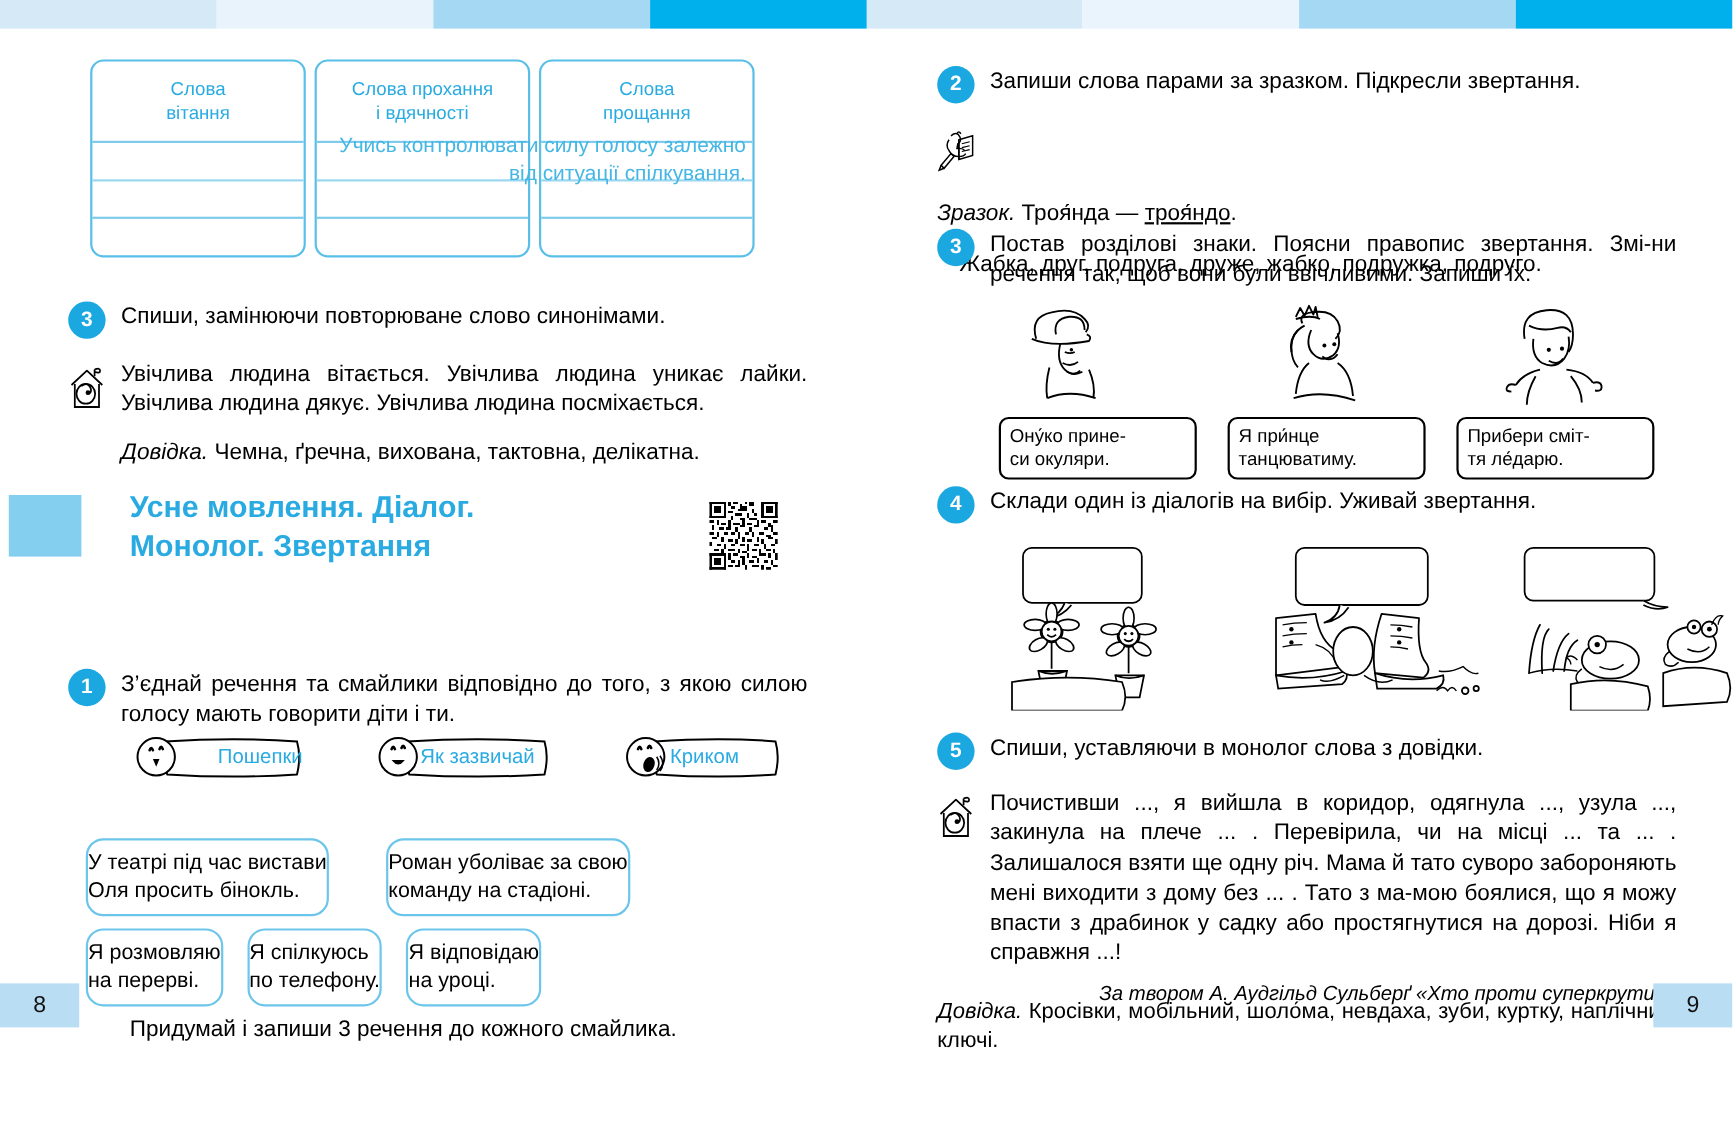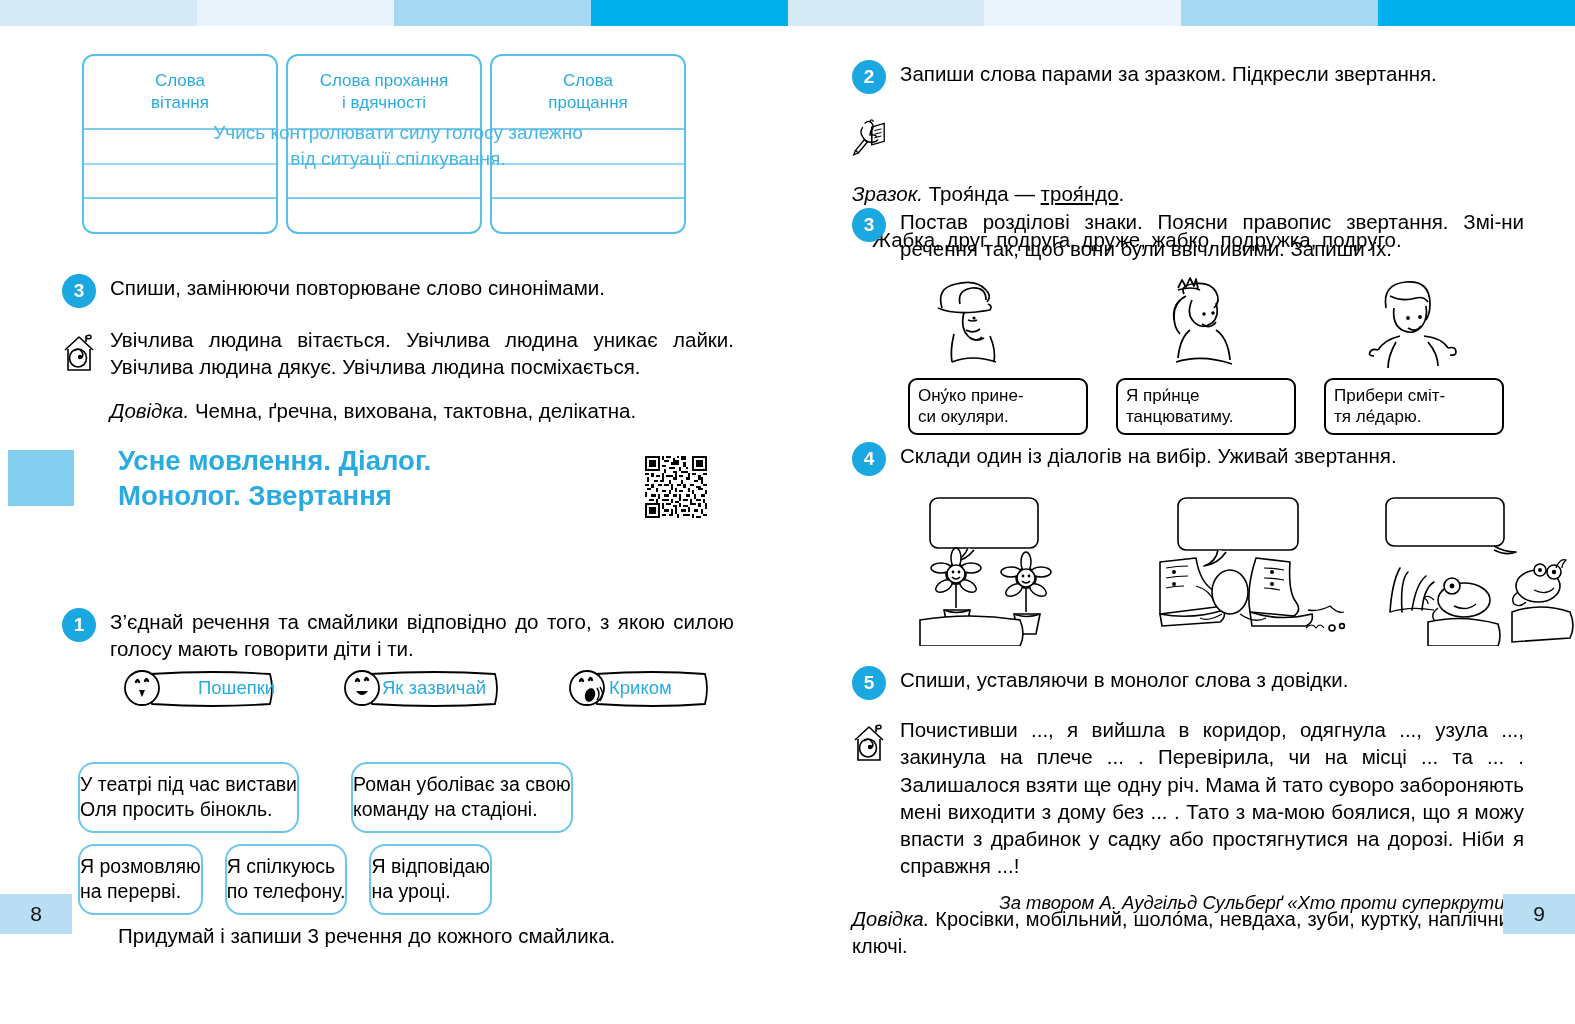--- a/index.html
+++ b/index.html
@@ -64,21 +64,21 @@
   #section-head { position:absolute; left:0; top:418px; width:790px; height:78px; }
   #sec-swatch { position:absolute; left:8px; top:6px; width:66px; height:56px; background:#84cef0; }
   #sec-title {
     position:absolute; left:118px; top:0;
     color:#29ABE2; font-size:27.5px; font-weight:bold; line-height:1.27;
   }
   #qr { position:absolute; left:645px; top:12px; width:62px; height:62px; }
 
   #sec-sub {
     position:absolute; left:118px; top:94px; width:560px;
-    color:#46b6e4; font-size:19px; line-height:1.35; text-align:center;
+    color:#46b6e4; font-size:19px; line-height:1.35; text-align:right;
   }
 
   
   #smiley-row { position:absolute; left:118px; top:640px; width:590px; display:flex; gap:60px; }
   .smiley-chip { position:relative; display:flex; align-items:center; }
   .smiley-chip svg { display:block; }
   .chip-label {
     position:absolute; color:#29ABE2; font-size:18.5px; white-space:nowrap;
   }
 

